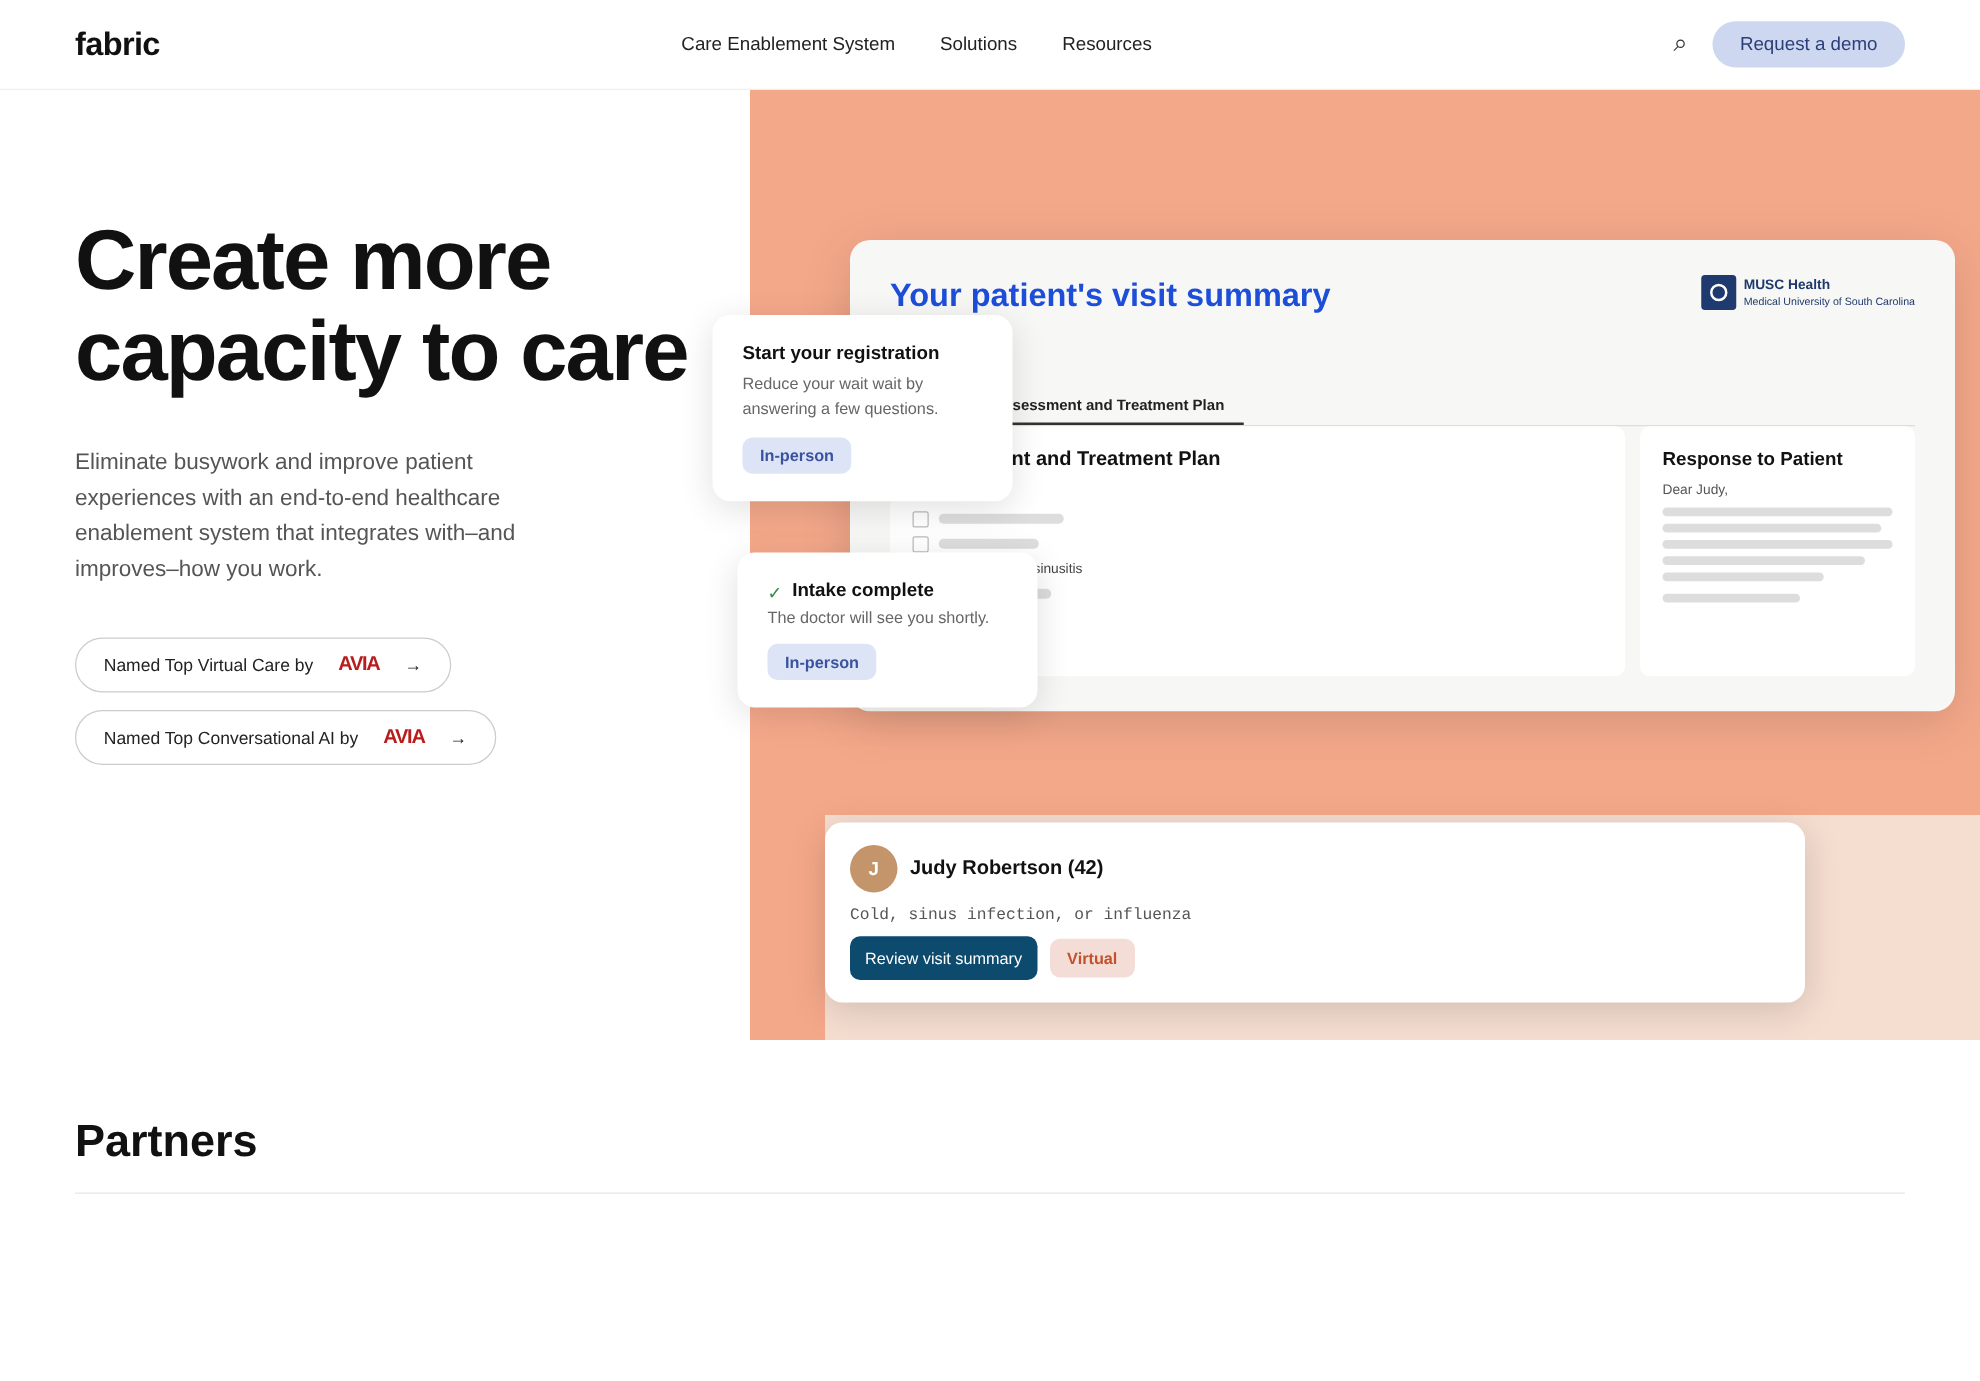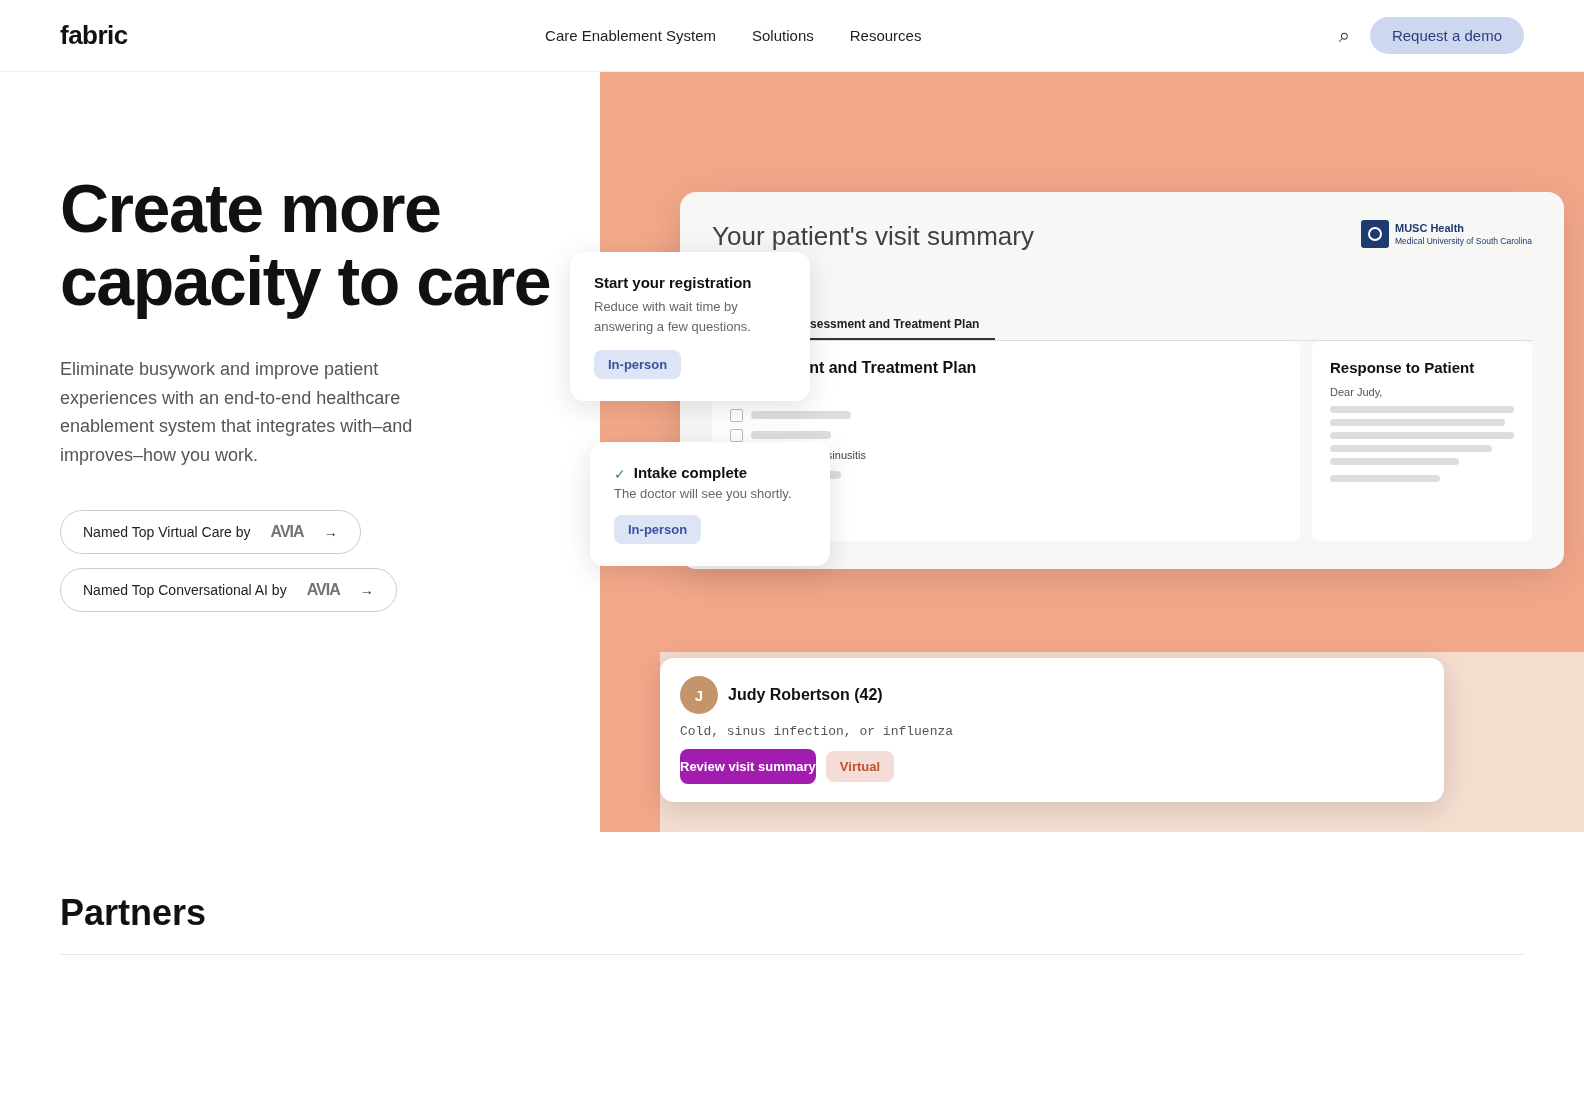--- a/index.html
+++ b/index.html
@@ -30,21 +30,21 @@
     .hero-left { flex: 0 0 520px; padding-top: 20px; z-index: 2; }
     .hero-title { font-size: 68px; font-weight: 800; line-height: 1.08; color: #111; margin-bottom: 36px; letter-spacing: -1.5px; }
     .hero-desc { font-size: 18px; color: #555; line-height: 1.6; max-width: 420px; margin-bottom: 40px; }
     .hero-badges { display: flex; flex-direction: column; gap: 14px; }
     .badge-btn {
       display: inline-flex; align-items: center; gap: 20px;
       border: 1.5px solid #ccc; border-radius: 28px; padding: 12px 22px;
       font-size: 14px; color: #222; background: #fff; cursor: pointer;
       width: fit-content; white-space: nowrap;
     }
-    .badge-btn .avia-logo { font-weight: 900; font-size: 16px; letter-spacing: -1px; color: #737373; }
+    .badge-btn .avia-logo { font-weight: 900; font-size: 16px; letter-spacing: -1px; color: #b91c1c; }
 
     
     .hero-right {
       flex: 1; position: relative; height: 680px; margin-left: 20px;
     }
     .hero-bg-pink {
       position: absolute; top: -80px; right: -60px; left: 0; bottom: -20px;
       background: #f4a88a;
       border-radius: 0;
     }
@@ -54,21 +54,21 @@
     }
 
     
     .visit-card {
       position: absolute; top: 40px; left: 80px; right: -40px;
       background: #f7f7f5; border-radius: 16px;
       box-shadow: 0 8px 40px rgba(0,0,0,0.13);
       padding: 28px 32px; z-index: 4;
     }
     .visit-card-header { display: flex; justify-content: space-between; align-items: flex-start; margin-bottom: 12px; }
-    .visit-title { font-size: 26px; font-weight: 400; color: #404040; line-height: 1.3; }
+    .visit-title { font-size: 26px; font-weight: 700; color: #1d4ed8; line-height: 1.3; }
     .musc-logo { display: flex; align-items: center; gap: 6px; }
     .musc-icon { width: 28px; height: 28px; background: #1e3a6e; border-radius: 3px; display: flex; align-items: center; justify-content: center; }
     .musc-icon-inner { width: 14px; height: 14px; border: 2.5px solid #fff; border-radius: 50%; }
     .musc-text { font-size: 11px; font-weight: 700; color: #1e3a6e; line-height: 1.2; }
     .musc-subtext { font-size: 8.5px; color: #1e3a6e; }
     .patient-row { display: flex; align-items: center; gap: 8px; margin-bottom: 16px; }
     .patient-avatar { width: 28px; height: 28px; border-radius: 50%; background: #c4956a; display: flex; align-items: center; justify-content: center; font-size: 12px; color: #fff; font-weight: 600; overflow: hidden; }
     .patient-name { font-size: 14px; color: #444; }
 
     
@@ -99,21 +99,21 @@
       background: #fff; border-radius: 14px;
       box-shadow: 0 6px 30px rgba(0,0,0,0.15);
       padding: 18px 20px; z-index: 6;
       display: flex; flex-direction: column; gap: 10px;
     }
     .popup-patient-row { display: flex; align-items: center; gap: 10px; }
     .popup-avatar { width: 38px; height: 38px; border-radius: 50%; background: #c4956a; display: flex; align-items: center; justify-content: center; font-size: 15px; color: #fff; font-weight: 600; }
     .popup-patient-name { font-size: 16px; font-weight: 700; color: #111; }
     .popup-condition { font-size: 13px; color: #555; font-family: Liberation Mono, monospace; }
     .popup-actions { display: flex; align-items: center; gap: 10px; }
-    .btn-review { background: #a21caf; color: #fff; border: none; border-radius: 8px; padding: 10px 0; font-size: 13px; font-weight: 700; cursor: pointer; }
+    .btn-review { background: #0c4a6e; color: #fff; border: none; border-radius: 8px; padding: 10px 12px; font-size: 13px; font-weight: 400; cursor: pointer; }
     .badge-virtual { background: #f4ddd7; color: #c0522d; border: none; border-radius: 8px; padding: 8px 14px; font-size: 13px; font-weight: 600; cursor: pointer; }
 
     
     .float-card {
       position: absolute; background: #fff; border-radius: 14px;
       box-shadow: 0 6px 28px rgba(0,0,0,0.12);
       padding: 22px 24px; z-index: 8; width: 240px;
     }
     .float-card-title { font-size: 15px; font-weight: 700; color: #111; margin-bottom: 6px; }
     .float-card-desc { font-size: 13px; color: #666; line-height: 1.5; margin-bottom: 14px; }
@@ -237,21 +237,21 @@
       </div>
       <div class="popup-condition">Cold, sinus infection, or influenza</div>
       <div class="popup-actions">
         <button class="btn-review">Review visit summary</button>
         <button class="badge-virtual">Virtual</button>
       </div>
     </div>
 
     <div class="float-card card-registration">
       <div class="float-card-title">Start your registration</div>
-      <div class="float-card-desc">Reduce with wait time by answering a few questions.</div>
+      <div class="float-card-desc">Reduce your wait wait by answering a few questions.</div>
       <button class="badge-inperson">In-person</button>
     </div>
 
     <div class="float-card card-intake">
       <div class="float-card-check">
         <span class="check-icon">✓</span>
         <div class="float-card-check-title">Intake complete</div>
       </div>
       <div class="float-card-check-desc">The doctor will see you shortly.</div>
       <button class="badge-inperson">In-person</button>

